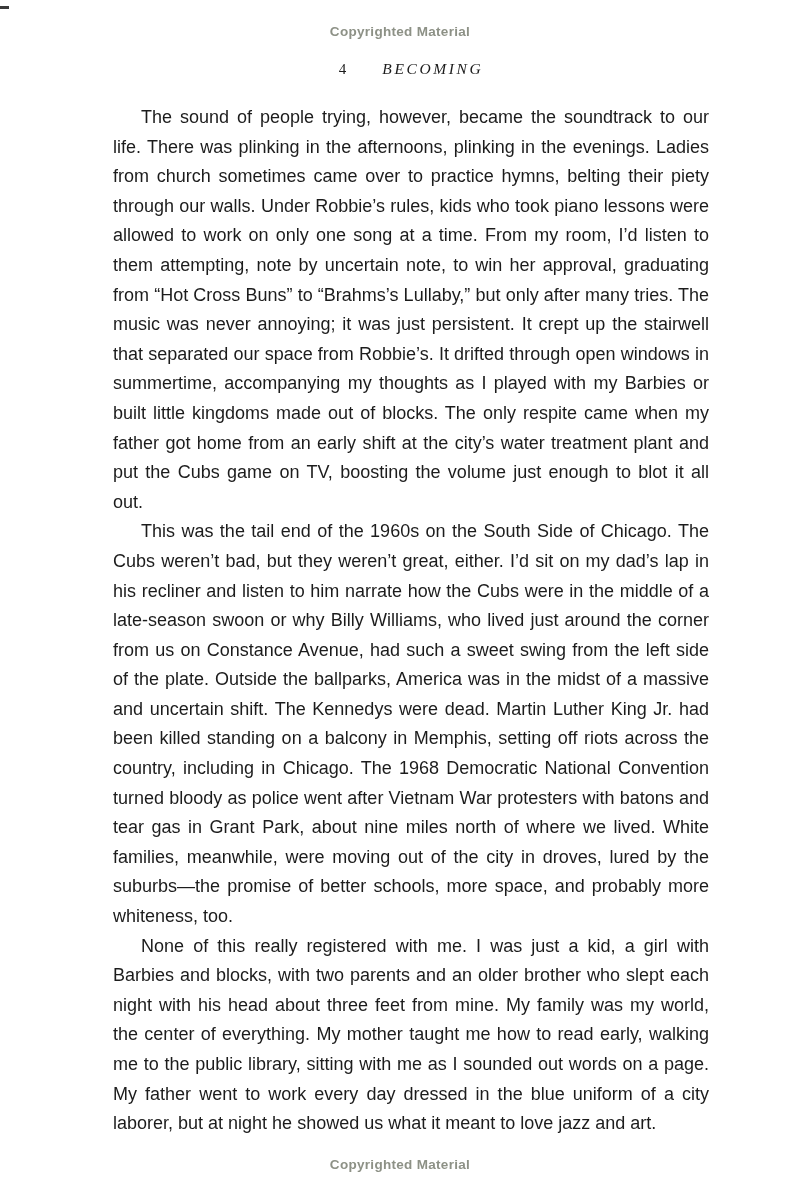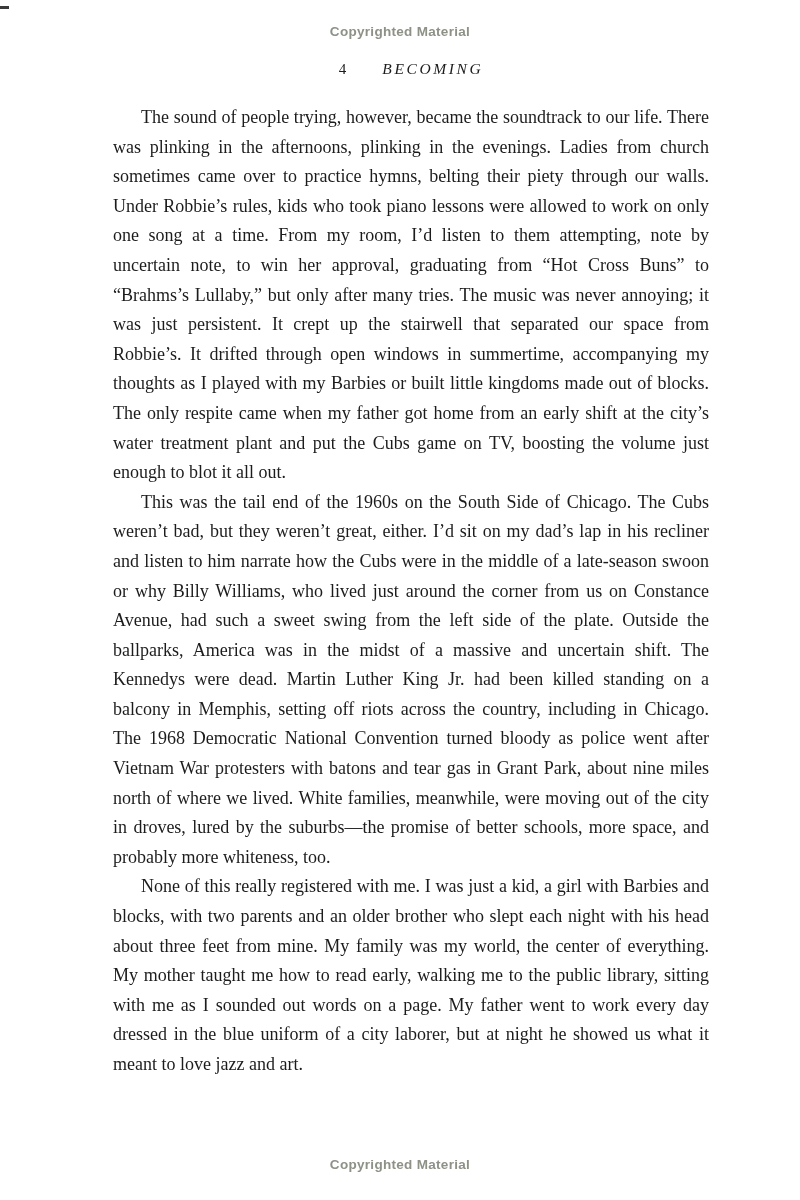--- a/index.html
+++ b/index.html
@@ -60,21 +60,21 @@
     font-size: 15.5px;
     letter-spacing: 2.6px;
     margin-left: 32px;
     display: inline-block;
   }
   .body-text {
     position: absolute;
     top: 103px;
     left: 113px;
     width: 596px;
-    font-family: Liberation Serif, serif;
+    font-family: Liberation Sans, sans-serif;
     font-size: 18px;
     line-height: 29.6px;
     text-align: justify;
     color: var(--text-color);
   }
   .body-text p {
     text-indent: 28px;
     margin: 0;
   }
 </style>

